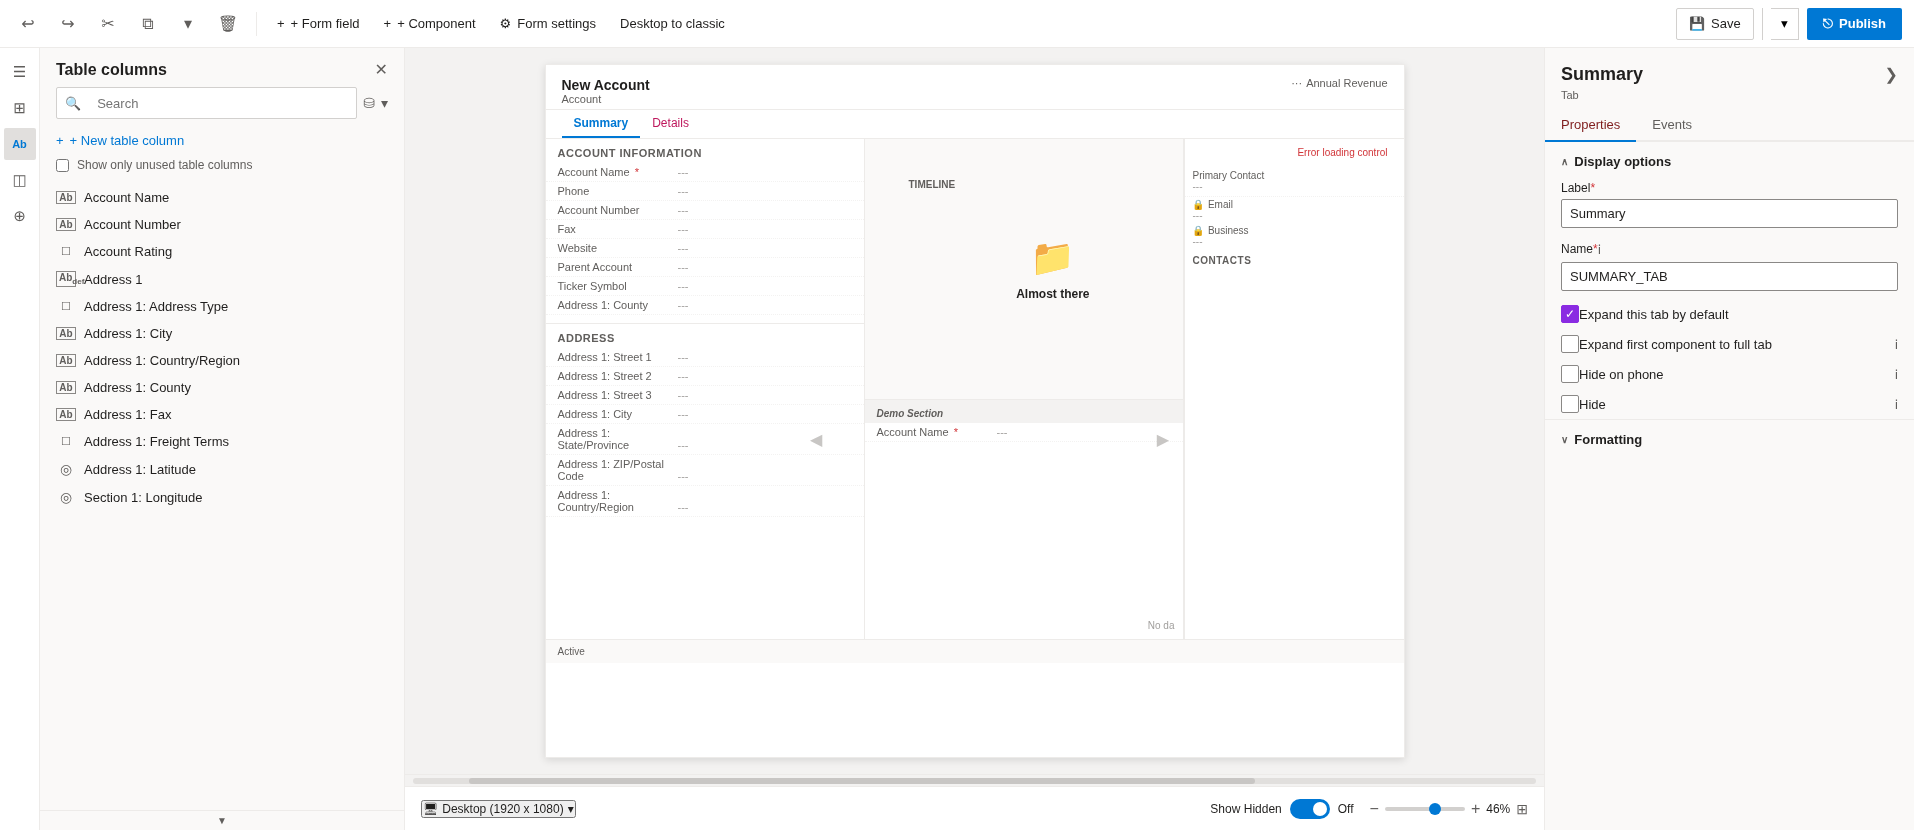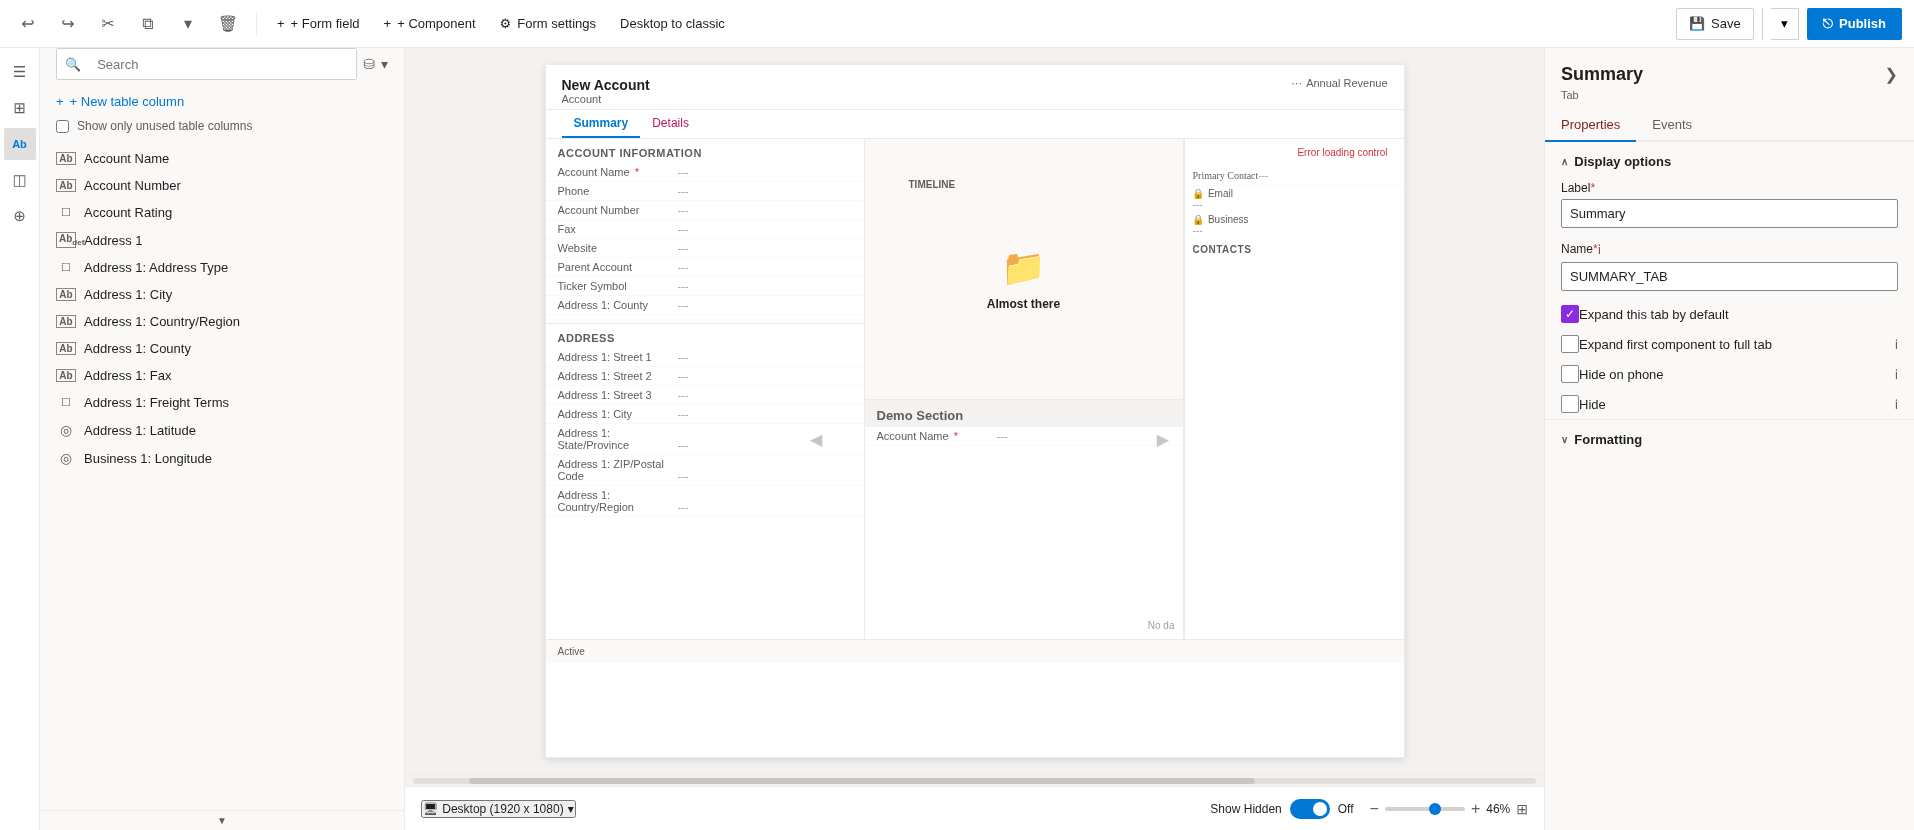--- a/index.html
+++ b/index.html
@@ -134,25 +134,26 @@
     }
     .form-field-row {
       display: flex; align-items: flex-end; padding: 3px 12px;
       border-bottom: 1px dotted #f3f2f1;
     }
     .field-label { font-size: 11px; color: #605e5c; width: 120px; flex-shrink: 0; }
     .field-required { color: #d13438; margin-left: 2px; }
     .field-value { font-size: 11px; color: #a19f9d; flex: 1; }
     .timeline-section {
       width: 360px; background: #faf9f8; display: flex; align-items: center; justify-content: center;
-      flex-direction: column; padding: 40px; gap: 8px;
+      flex-direction: row; padding: 40px; gap: 8px;
     }
     .demo-section-header {
-      font-size: 13px; font-weight: 600; color: #605e5c; padding: 8px 12px 4px 12px;
+      font-size: 10px; font-weight: 600; color: #605e5c; padding: 8px 12px 4px 12px;
       background: #f3f2f1;
+      font-style: italic;
     }
     .right-panel-section { width: 220px; border-left: 1px solid #edebe9; padding: 0; }
     .right-section-header {
       font-size: 10px; font-weight: 600; color: #605e5c; text-transform: uppercase;
       padding: 6px 8px; letter-spacing: 0.5px;
     }
     .error-loading { font-size: 10px; color: #d13438; padding: 4px 8px; cursor: pointer; }
 
     
     .canvas-bottom {
@@ -302,20 +303,24 @@
 
   <div class="side-icons">
     <button class="side-icon-btn">☰</button>
     <button class="side-icon-btn">⊞</button>
     <button class="side-icon-btn active" style="font-size:11px;font-weight:700;color:#0078d4;background:#e1dfdd;">Ab</button>
     <button class="side-icon-btn">◫</button>
     <button class="side-icon-btn">⊕</button>
   </div>
 
   <div class="columns-panel">
+    <div class="panel-header">
+      <span class="panel-title">Table columns</span>
+      <button class="panel-close">✕</button>
+    </div>
 
     <div style="display:flex; align-items:center; padding: 0 16px 8px 16px; gap: 6px;">
       <div class="search-box" style="flex:1; margin:0;">
         <span class="search-icon">🔍</span>
         <input type="text" placeholder="Search" style="">
       </div>
       <button class="filter-btn">⛁</button>
       <button class="filter-btn">▾</button>
     </div>
 
@@ -369,21 +374,21 @@
       <div class="column-item">
         <span class="column-icon" style="font-size:11px;">☐</span>
         <span class="column-label">Address 1: Freight Terms</span>
       </div>
       <div class="column-item">
         <span class="column-icon" style="font-size:14px;">◎</span>
         <span class="column-label">Address 1: Latitude</span>
       </div>
       <div class="column-item">
         <span class="column-icon" style="font-size:14px;">◎</span>
-        <span class="column-label">Business 1: Longitude</span>
+        <span class="column-label">Section 1: Longitude</span>
       </div>
     </div>
 
     <div style="display:flex;justify-content:center;padding:4px;border-top:1px solid #edebe9;">
       <span style="color:#605e5c;font-size:10px;">▼</span>
     </div>
   </div>
 
   <div class="canvas-area">
     <div class="canvas-scroll-area">
@@ -496,21 +501,21 @@
 
             <div style="flex:1;display:flex;align-items:flex-end;justify-content:flex-end;padding:8px;font-size:10px;color:#a19f9d;">
               No da
             </div>
           </div>
 
           <div class="right-panel-section">
             <div style="display:flex;justify-content:flex-end;padding:4px 8px;">
               <span class="error-loading">Error loading control</span>
             </div>
-            <div class="form-field-row" style="flex-direction:row;align-items:flex-start;padding:4px 8px;font-family:Liberation Serif, serif;">
+            <div class="form-field-row" style="flex-direction:column;align-items:flex-start;padding:4px 8px;">
               <span style="font-size:10px;color:#605e5c;">Primary Contact</span>
               <span style="font-size:10px;color:#a19f9d;">---</span>
             </div>
             <div style="padding:2px 8px;">
               <div style="font-size:10px;color:#605e5c;display:flex;align-items:center;gap:3px;">
                 <span>🔒</span> Email
               </div>
               <div style="font-size:10px;color:#a19f9d;">---</div>
             </div>
             <div style="padding:2px 8px;">

